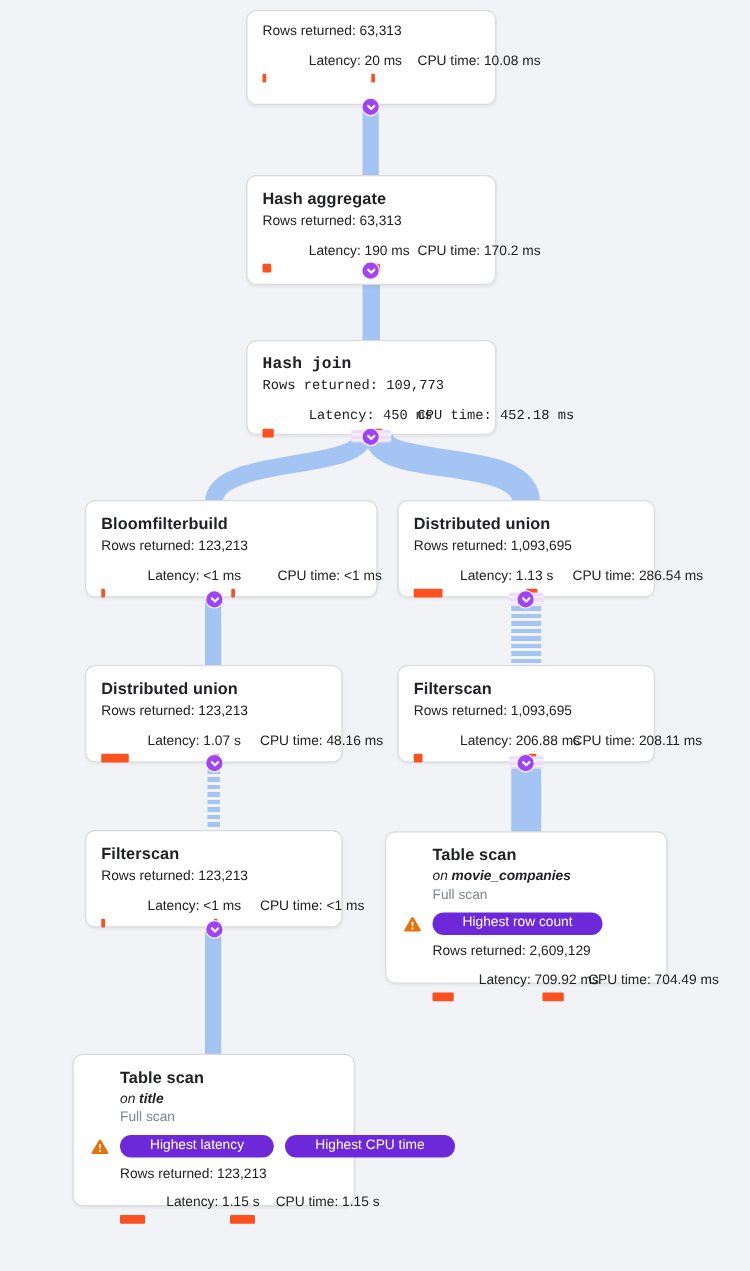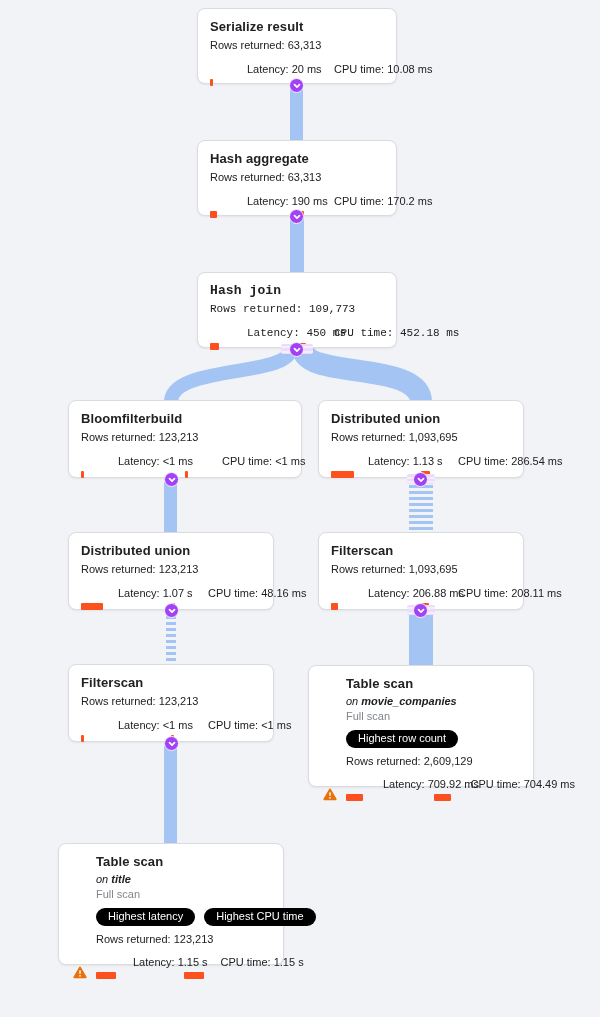--- a/index.html
+++ b/index.html
@@ -25,31 +25,31 @@
     box-shadow:0 1px 2px rgba(60,64,67,.08);
   }
   .node-title{font-size:13px;font-weight:700;margin-bottom:5px;letter-spacing:.1px;}
   .node-rows{font-size:11px;margin-bottom:12px;}
   .metrics{display:flex;}
   .metric{flex:1;min-width:0;}
   .metric-label{font-size:11px;white-space:nowrap;padding-left:37px;}
   .metric-bar{height:7px;background:#fc501f;margin-top:4px;border-radius:1px;}
   
   .node.tscan{padding:10px 12px 10px 12px;}
-  .tscan-head{display:flex;align-items:flex-end;}
+  .tscan-head{display:flex;align-items:center;}
   .warn-ico{width:14px;height:13px;margin:1px 9px 0 2px;flex:none;}
   .tscan-body{flex:1;min-width:0;}
   .tscan .node-title{margin-bottom:4px;}
   .on-line{font-size:11px;margin-bottom:3px;font-style:italic;}
   .on-line b{font-weight:700;}
   .scan-type{font-size:11px;color:#80868b;margin-bottom:6px;}
   .badges{margin-bottom:7px;white-space:nowrap;}
   .badge{
-    display:inline-block;background:#000000;color:#ffffff;font-size:11px;
-    padding:3px 12px 4px;border-radius:12px;margin-right:9px;line-height:1;
+    display:inline-block;background:#6d28d9;color:#ffffff;font-size:11px;
+    padding:3px 24px 4px;border-radius:12px;margin-right:9px;line-height:1;
   }
   .tscan .node-rows{margin-bottom:11px;}
   
   .expander{
     position:absolute;width:15px;height:15px;border-radius:50%;
     background:#a142f4;border:1.5px solid #f7f1fe;box-sizing:border-box;
     z-index:4;display:flex;align-items:center;justify-content:center;cursor:pointer;
   }
   .expander svg{display:block;}
 </style>
@@ -70,35 +70,34 @@
   <div class="edge striped" style="left:409px;top:479px;width:24px;height:54px;"></div>
   <div class="edge striped" style="left:166px;top:610px;width:10px;height:55px;"></div>
   <div class="edge" style="left:409px;top:608px;width:24px;height:58px;"></div>
   <div class="edge" style="left:164px;top:740px;width:13px;height:104px;"></div>
 
   <div class="edge-cap" style="left:281px;top:344px;width:32px;height:10px;"></div>
   <div class="edge-cap" style="left:407px;top:474px;width:28px;height:10px;"></div>
   <div class="edge-cap" style="left:407px;top:605px;width:28px;height:10px;"></div>
 
   <div class="node" style="left:197px;top:8px;width:200px;height:76px;">
-    <div class="node-title">Serialize result</div>
     <div class="node-rows">Rows returned: 63,313</div>
     <div class="metrics">
       <div class="metric">
         <div class="metric-label">Latency: 20 ms</div>
         <div class="metric-bar" style="width: 3px;"></div>
       </div>
       <div class="metric">
         <div class="metric-label">CPU time: 10.08 ms</div>
         <div class="metric-bar" style="width: 3px;"></div>
       </div>
     </div>
   </div>
 
-  <div class="node" style="left:197px;top:140px;width:200px;height:76px;">
+  <div class="node" style="left:197px;top:140px;width:200px;height:88px;">
     <div class="node-title">Hash aggregate</div>
     <div class="node-rows">Rows returned: 63,313</div>
     <div class="metrics">
       <div class="metric">
         <div class="metric-label">Latency: 190 ms</div>
         <div class="metric-bar" style="width: 7px;"></div>
       </div>
       <div class="metric">
         <div class="metric-label">CPU time: 170.2 ms</div>
         <div class="metric-bar" style="width: 7px;"></div>

